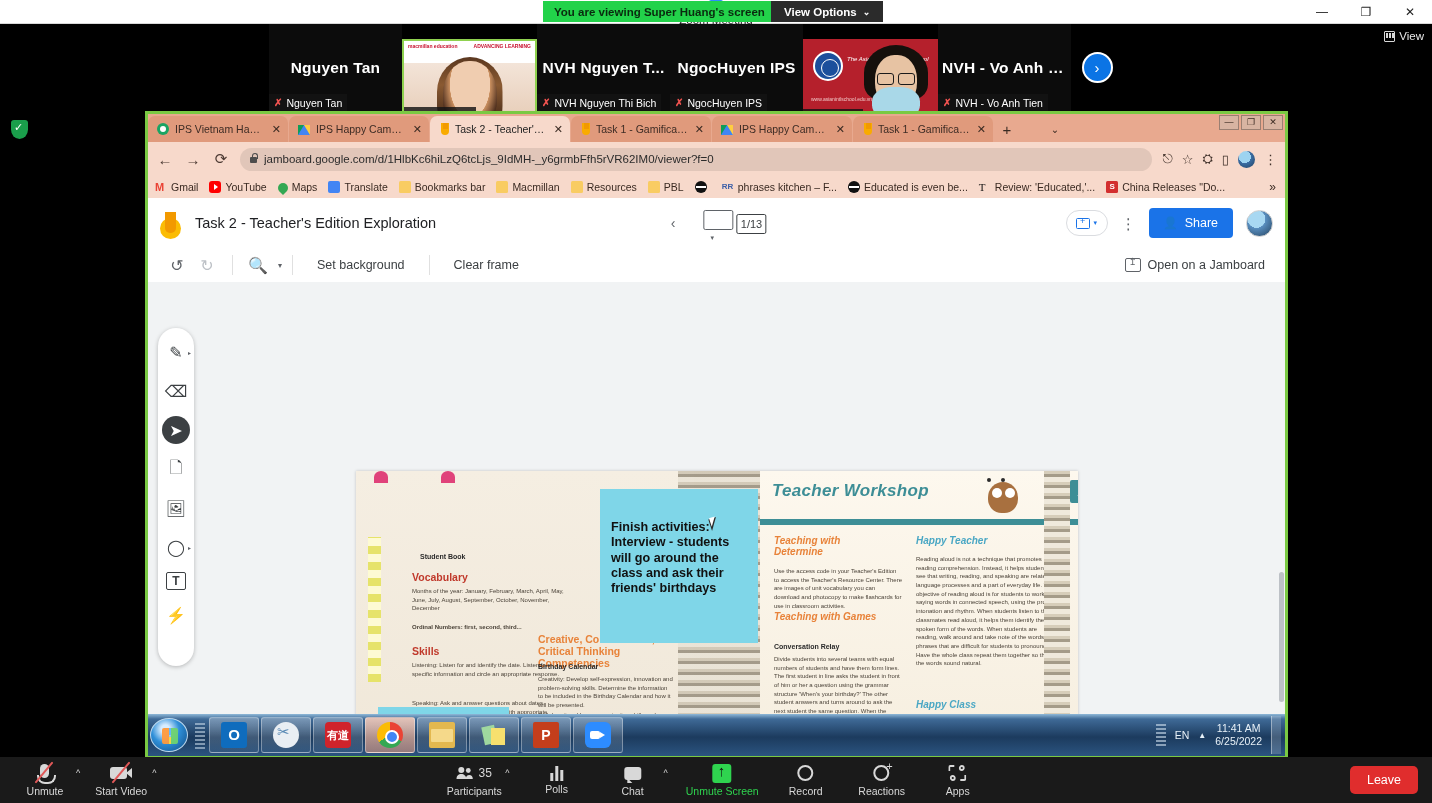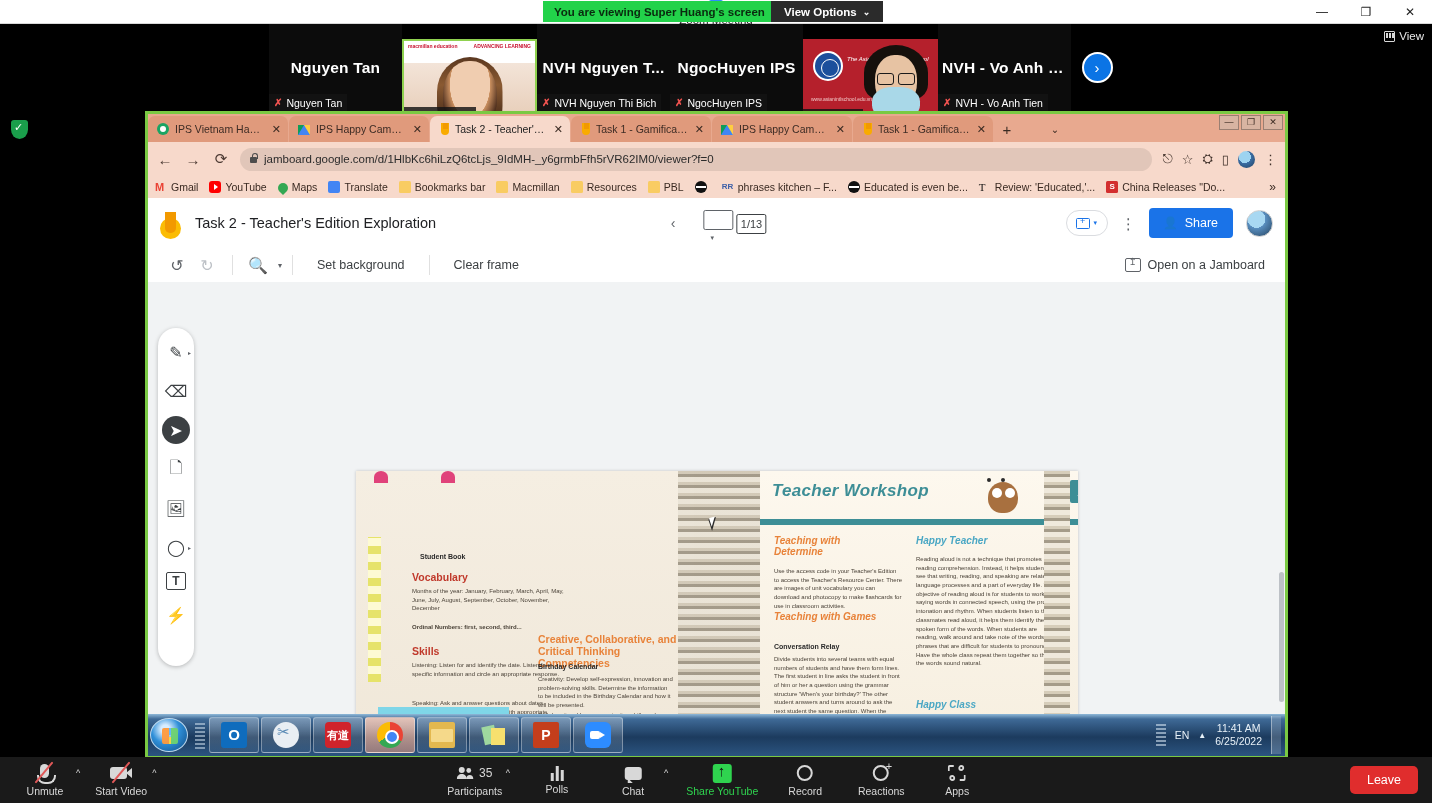--- a/index.html
+++ b/index.html
@@ -984,20 +984,23 @@
                   <div class="pg-body" style="left:156px;top:250px;width:140px">To energize your class, choose one of these quick brain tricks. Have students:</div>
                   <div class="pg-body" style="left:160px;top:272px;width:136px">Play the Shark Game with a friend for three minutes.</div>
 
                 </div>
                 <div class="book-spine2"></div>
               </div>
 
               <div class="pink-stick" style="left:18px;top:0"></div>
               <div class="pink-stick" style="left:85px;top:0"></div>
 
+              <div class="sticky" id="sticky-finish">
+                <div class="txt">Finish activities: Interview - students will go around the class and ask their friends' birthdays</div>
+              </div>
               <div class="sticky" id="sticky-warm">
                 <div class="txt">Warm -up: Sing a song "The Months of the year", put the months in the correct order.</div>
               </div>
 
             </div>
 
             <div class="cursor-arrow"></div>
 
             <div class="scroll-v">
               <div class="thumb"></div>
@@ -1109,21 +1112,21 @@
             </span>
           <span>Chat</span>
         </div>
         <span class="zb-caret">^</span>
       </div>
 
       <div class="zb-item">
         <span class="zb-ico">
             <span class="ico-share"></span>
           </span>
-        <span class="zb-green">Share YouTube</span>
+        <span class="zb-green">Unmute Screen</span>
       </div>
 
       <div class="zb-item">
         <span class="zb-ico">
             <span class="ico-record"></span>
           </span>
         <span>Record</span>
       </div>
 
       <div class="zb-item">

